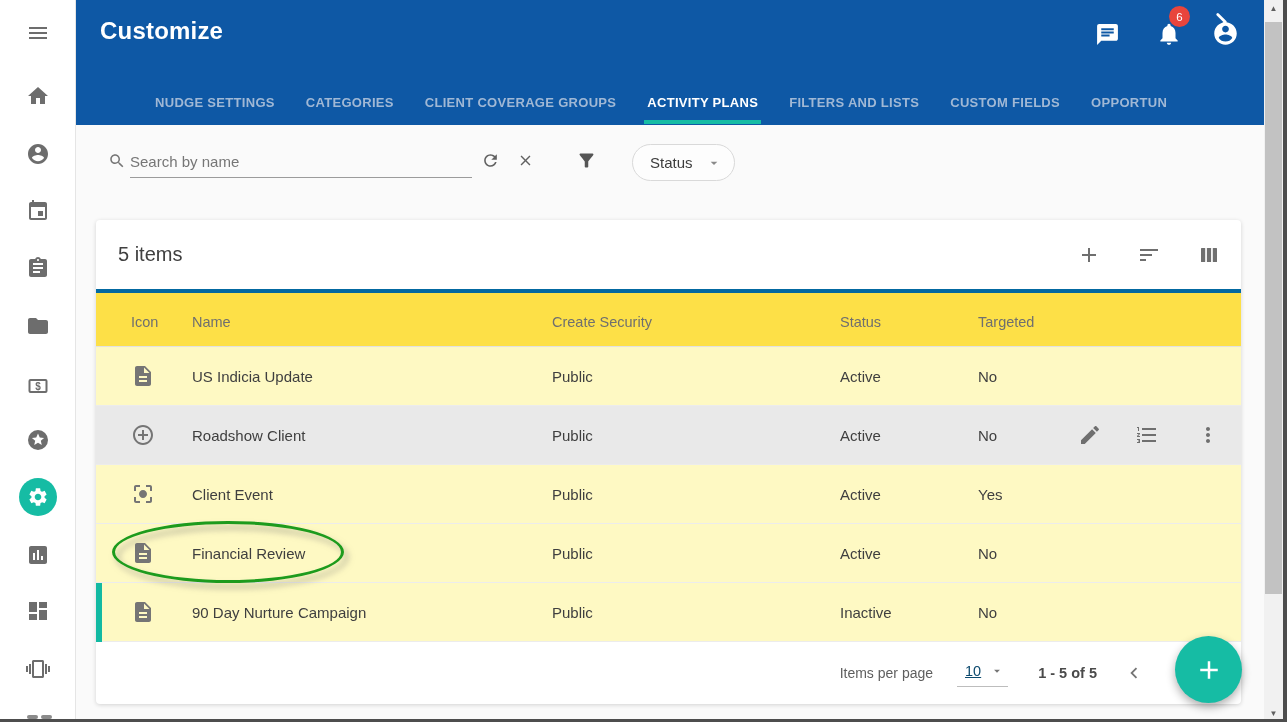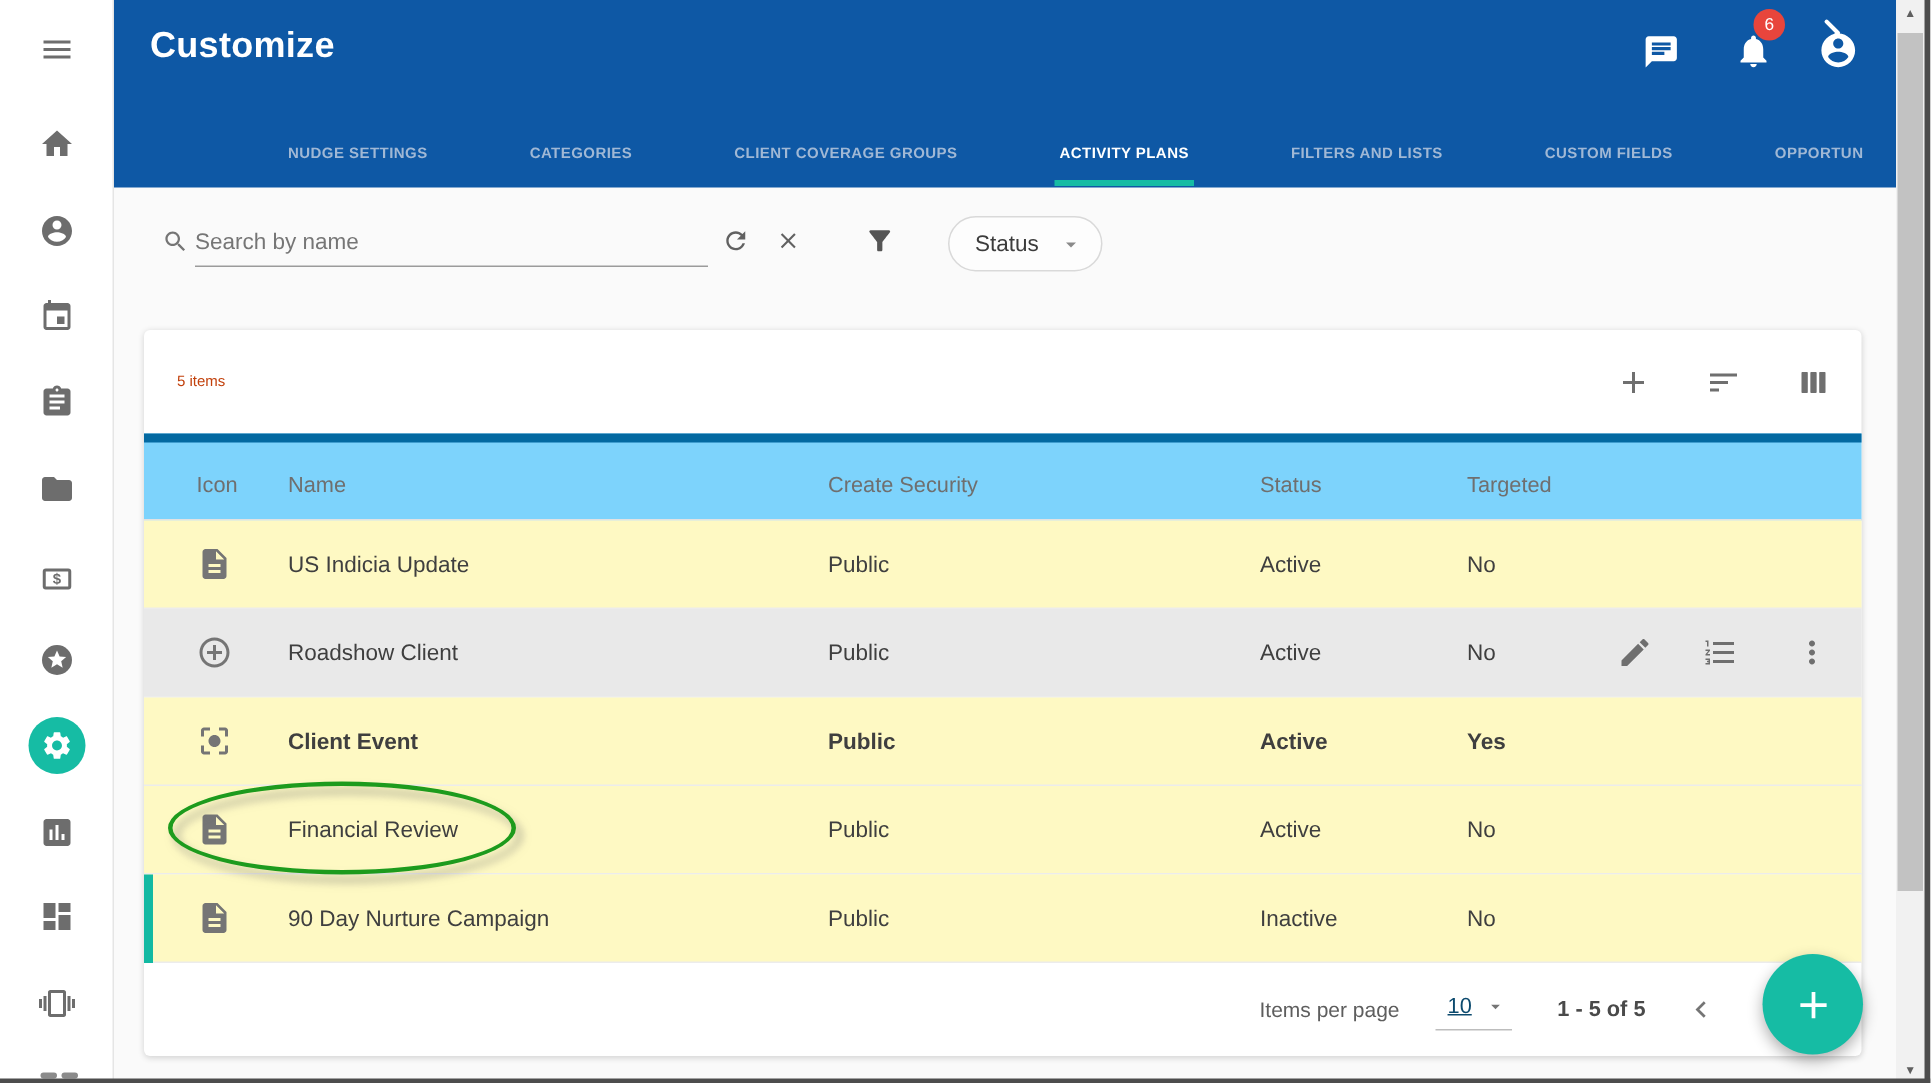--- a/index.html
+++ b/index.html
@@ -20,43 +20,43 @@
   .side-active svg { width:22px; height:22px; fill:#ffffff; }
   .side-partial { position:absolute; top:715px; height:4px; border-radius:2px; background:#8b8b8b; }
 
   
   .header { position:absolute; left:76px; top:0; width:1188px; height:125px; background:#0e58a5; z-index:2; }
   .header-title { position:absolute; left:24px; top:17px; font-size:24px; font-weight:bold; color:#ffffff; letter-spacing:0.2px; }
   .hicon { position:absolute; color:#ffffff; cursor:pointer; }
   .hicon svg { fill:#ffffff; }
   .badge { position:absolute; left:1093px; top:6px; width:21px; height:21px; border-radius:50%; background:#e8453c; color:#fff; font-size:11.5px; display:flex; align-items:center; justify-content:center; z-index:3; cursor:pointer; }
   .tabs { position:absolute; left:0; bottom:0; right:0; height:46px; display:flex; align-items:stretch; padding-left:79px; }
-  .tab { position:relative; display:flex; align-items:center; margin-right:31px; color:#a0b8d5; font-size:10px; font-weight:bold; letter-spacing:0.3px; white-space:nowrap; cursor:pointer;margin-left:37px; }
+  .tab { position:relative; display:flex; align-items:center; margin-right:31px; color:#a0b8d5; font-size:13px; font-weight:bold; letter-spacing:0.3px; white-space:nowrap; cursor:pointer; }
   .tab.active { color:#ffffff; }
   .tab.active::after { content:""; position:absolute; left:-3px; right:-3px; bottom:1px; height:4px; background:#16bca4; }
   .tab-overflow { position:absolute; right:30px; top:9px; width:26px; height:26px; cursor:pointer; }
   .tab-overflow svg { stroke:#ffffff; fill:none; stroke-width:2.6; stroke-linecap:round; stroke-linejoin:round; width:26px; height:26px; }
 
   
   .search-icon { position:absolute; left:108px; top:152px; width:18px; height:18px; color:#757575; cursor:pointer; }
   .search-icon svg { width:18px; height:18px; fill:currentColor; }
   .search-input { position:absolute; left:130px; top:146px; width:342px; height:32px; border:none; outline:none; background:transparent; border-bottom:1px solid #9b9b9b; font-family:"Liberation Sans",sans-serif; font-size:15px; color:#333; }
   .search-input::placeholder { color:#767676; }
   .ctl-icon { position:absolute; cursor:pointer; }
   .ctl-icon svg { width:100%; height:100%; fill:currentColor; }
   .chip { position:absolute; left:632px; top:144px; width:103px; height:37px; border:1px solid #d9d9d9; border-radius:19px; background:#fdfdfd; display:flex; align-items:center; justify-content:space-between; padding:0 12px 0 17px; cursor:pointer; }
   .chip-label { font-size:15px; color:#3c3c3c; }
   .chip-caret svg { width:16px; height:16px; fill:#8a8a8a; }
 
   
   .card { position:absolute; left:96px; top:220px; width:1145px; height:484px; background:#ffffff; border-radius:4px; box-shadow:0 1px 4px rgba(0,0,0,0.16); z-index:1; }
-  .items-count { position:absolute; left:22px; top:0; height:69px; line-height:69px; font-size:10px; color:#c2410c; }
+  .items-count { position:absolute; left:22px; top:0; height:69px; line-height:69px; font-size:20px; color:#404040; }
   .tb-icon { position:absolute; top:23px; width:24px; height:24px; color:#6f6f6f; cursor:pointer; }
   .tb-icon svg { width:24px; height:24px; fill:currentColor; }
-  .thead { position:absolute; left:0; top:69px; width:100%; height:58px; background:#7dd3fc; border-top:6px solid #0369a1; border-bottom:1px solid #e2e2e2; }
+  .thead { position:absolute; left:0; top:69px; width:100%; height:58px; background:#fde047; border-top:4px solid #0369a1; border-bottom:1px solid #e2e2e2; }
   .th { position:absolute; top:0; height:58px; line-height:58px; font-size:14.5px; color:#6f6f6f; }
   .trow { position:absolute; left:0; width:100%; height:59px; border-bottom:1px solid #ececec; background:#fef9c3; cursor:pointer; }
   .trow.hovered { background:#e9e9e9; }
   .td { position:absolute; top:0; height:59px; line-height:59px; font-size:15px; color:#3f3f3f; }
   .row-icon { position:absolute; left:35px; top:17px; width:24px; height:24px; color:#757575; }
   .row-icon svg { width:24px; height:24px; fill:currentColor; }
   .col-name { left:96px; }
   .col-sec  { left:456px; }
   .col-status { left:744px; }
   .col-targeted { left:882px; }
@@ -285,21 +285,21 @@
           <path d="M2 17h2v.5H3v1h1v.5H2v1h3v-4H2v1zm1-9h1V4H2v1h1v3zm-1 3h1.8L2 13.1v.9h3v-1H3.2L5 10.9V10H2v1zm5-6v2h14V5H7zm0 14h14v-2H7v2zm0-6h14v-2H7v2z"></path>
         </svg>
     </span>
     <span class="row-action" style="left:1100px;">
       <svg viewBox="0 0 24 24">
           <path d="M12 8c1.1 0 2-.9 2-2s-.9-2-2-2-2 .9-2 2 .9 2 2 2zm0 2c-1.1 0-2 .9-2 2s.9 2 2 2 2-.9 2-2-.9-2-2-2zm0 6c-1.1 0-2 .9-2 2s.9 2 2 2 2-.9 2-2-.9-2-2-2z"></path>
         </svg>
     </span>
   </div>
 
-  <div class="trow" style="top:245px;font-weight:bold;">
+  <div class="trow" style="top:245px;">
     <span class="row-icon">
       <svg viewBox="0 0 24 24">
           <path d="M12 8c-2.21 0-4 1.79-4 4s1.79 4 4 4 4-1.79 4-4-1.79-4-4-4zm-7 7H3v4c0 1.1.9 2 2 2h4v-2H5v-4zM5 5h4V3H5c-1.1 0-2 .9-2 2v4h2V5zm14-2h-4v2h4v4h2V5c0-1.1-.9-2-2-2zm0 16h-4v2h4c1.1 0 2-.9 2-2v-4h-2v4z"></path>
         </svg>
     </span>
     <div class="td col-name">Client Event</div>
     <div class="td col-sec">Public</div>
     <div class="td col-status">Active</div>
     <div class="td col-targeted">Yes</div>
   </div>

